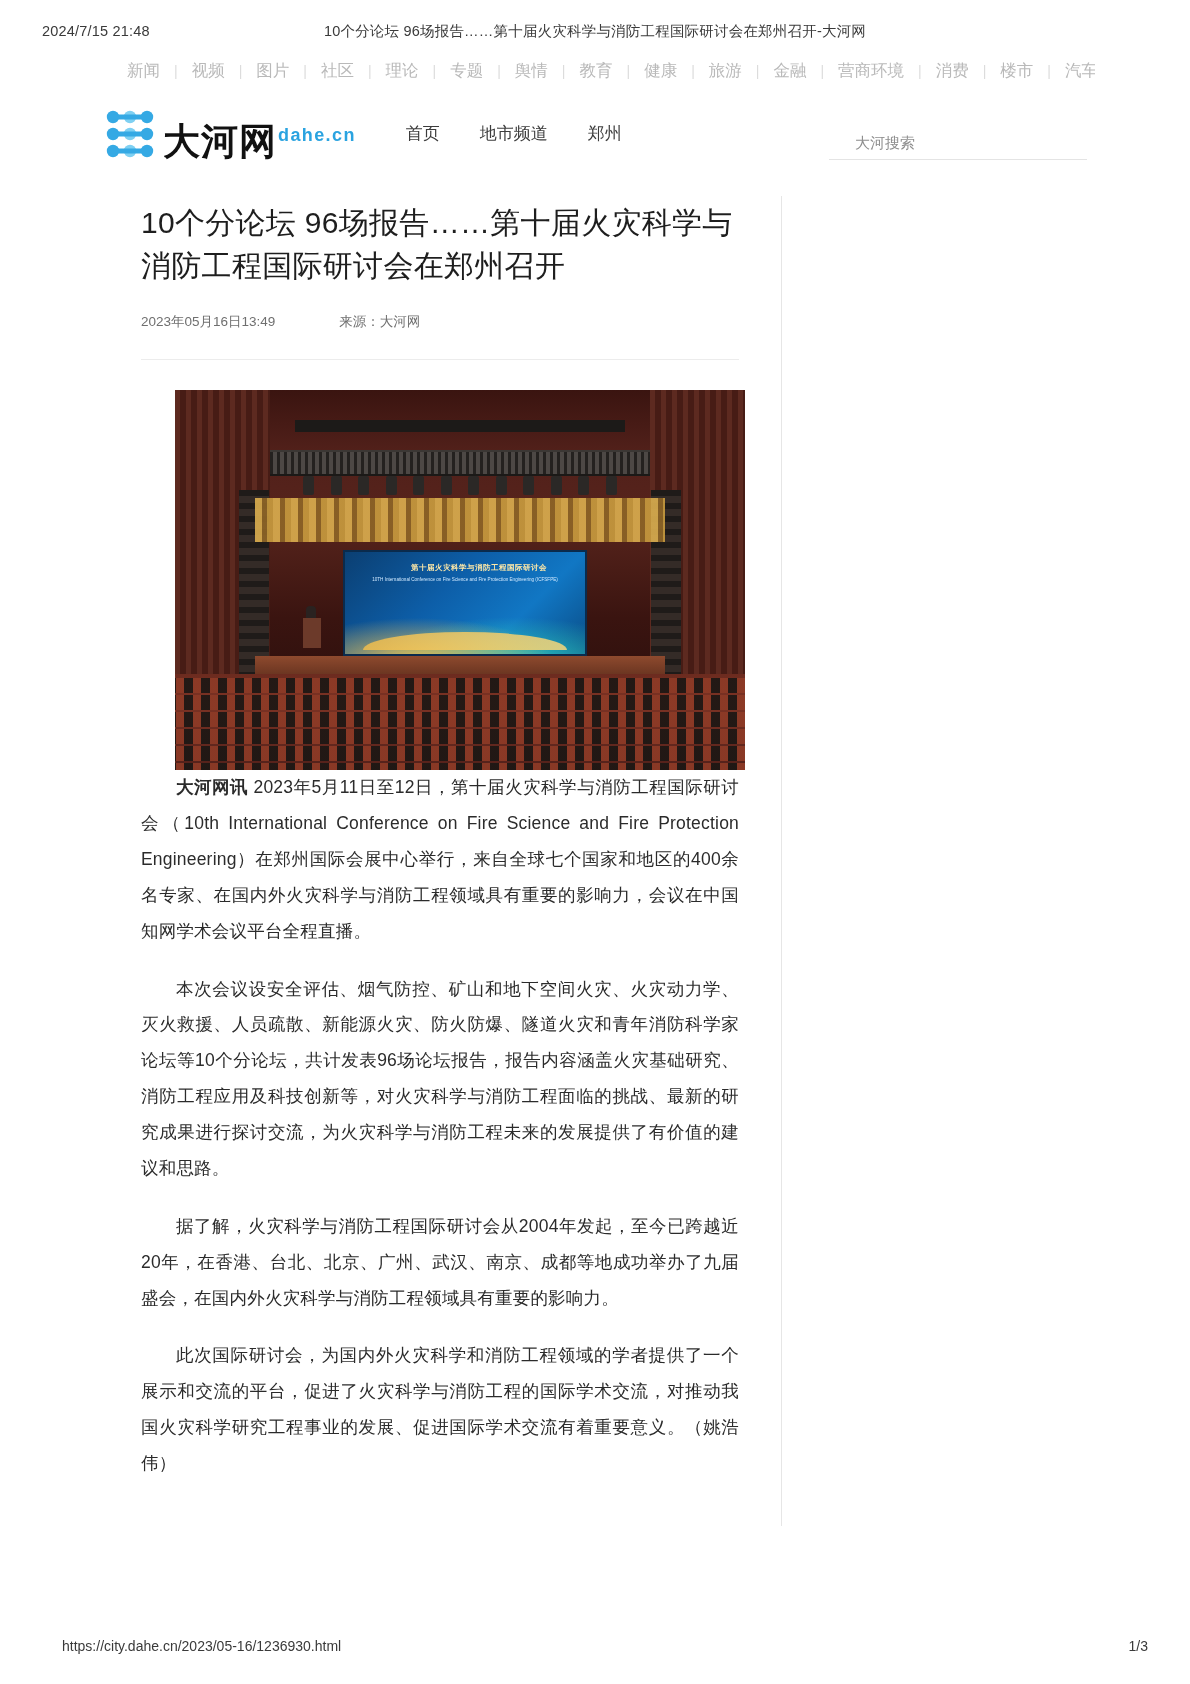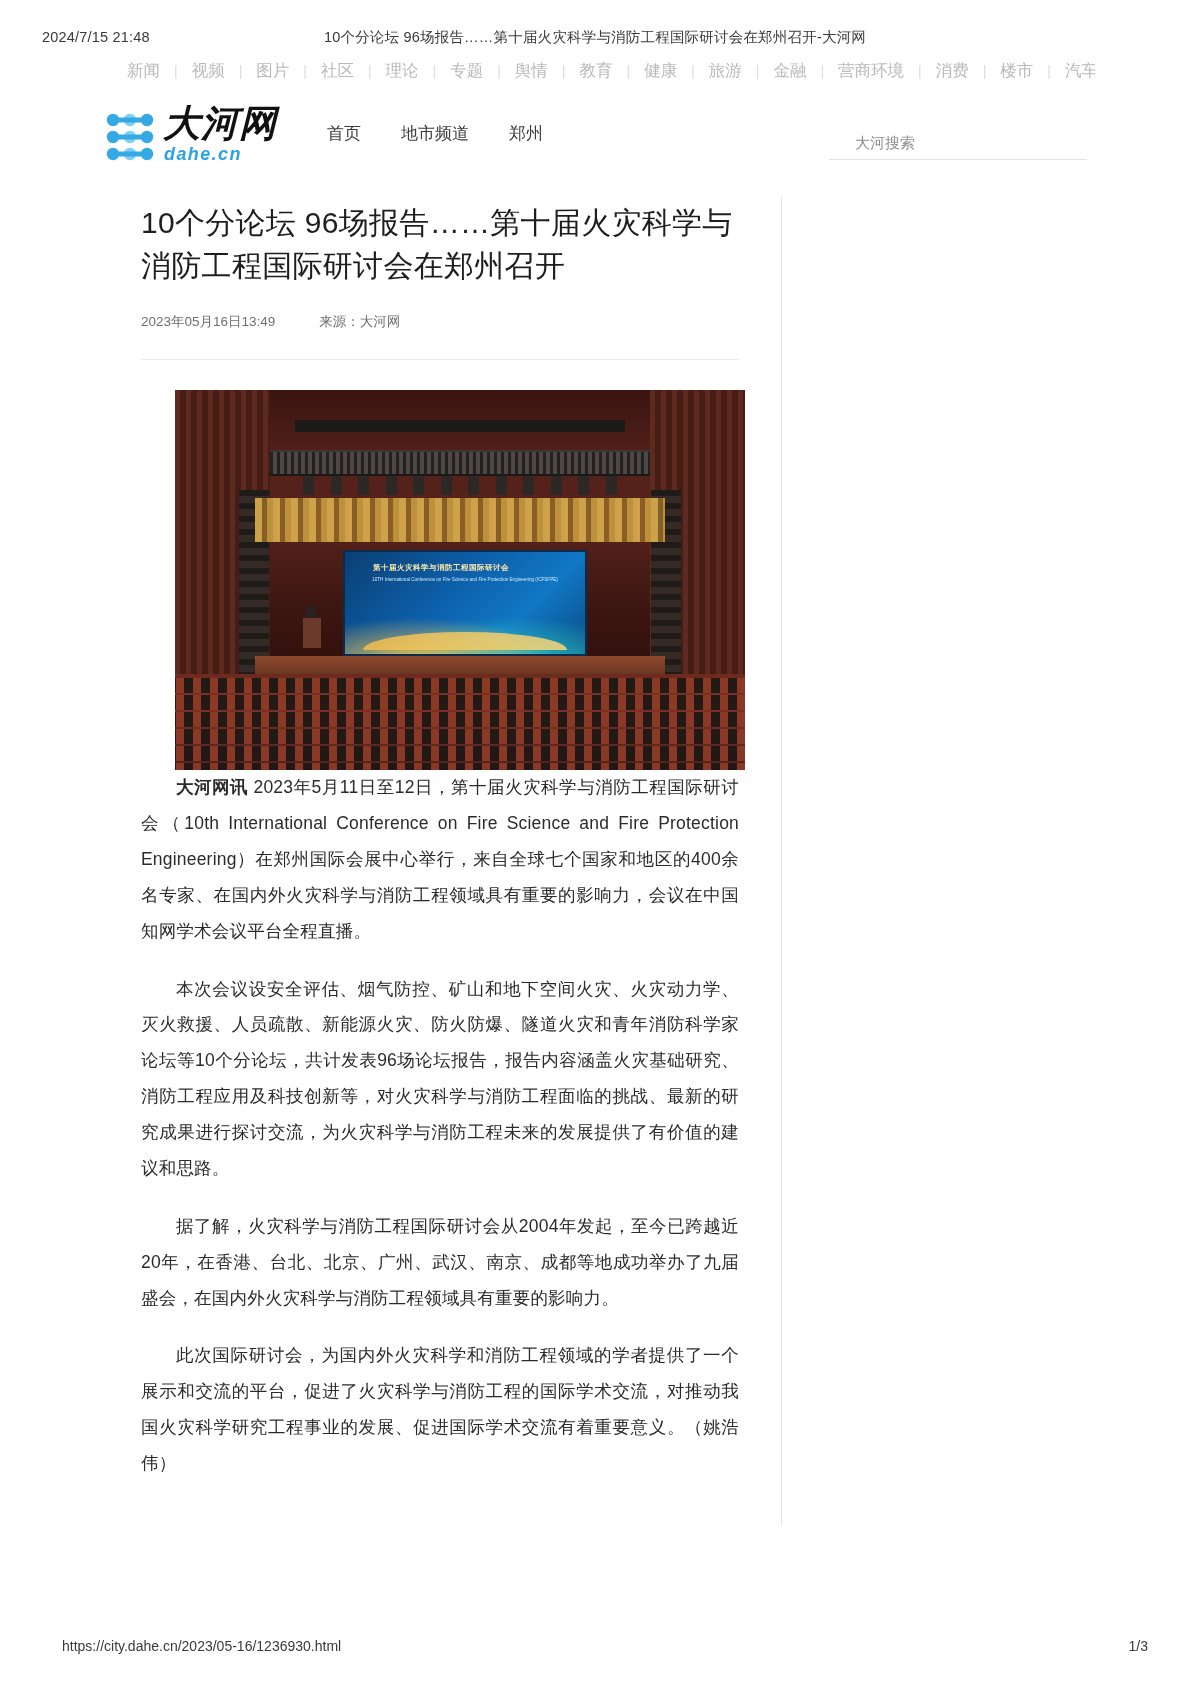--- a/index.html
+++ b/index.html
@@ -11,21 +11,21 @@
     background: #ffffff;
     font-family: "Liberation Sans", "DejaVu Sans", sans-serif;
     color: #222;
     position: relative;
     overflow: hidden;
   }
 
   
   .print-head {
     position: absolute;
-    top: 26px; left: 0; right: 0;
+    top: 20px; left: 0; right: 0;
     height: 22px;
     display: flex;
     align-items: center;
     font-size: 14.5px;
     color: #3a3a3a;
     letter-spacing: 0.2px;
     padding-left: 13px;
   }
   .print-head .ph-date { position: absolute; left: 42px; }
   .print-head .ph-title {
@@ -83,21 +83,21 @@
     display: flex;
     align-items: center;
     padding-left: 10px;
   }
   .logo-wrap {
     display: flex;
     align-items: flex-end;
     gap: 6px;
   }
   .logo-dots { width: 52px; height: 52px; display:block; }
-  .logo-text-block { display: flex; flex-direction: column; line-height: 1; font-style: italic; }
+  .logo-text-block { display: flex; flex-direction: row; line-height: 1; }
   .logo-cn {
     font-family: "DejaVu Sans", "Liberation Sans", sans-serif;
     font-size: 37px;
     font-weight: 700;
     color: #111;
     letter-spacing: 1px;
   }
   .logo-en {
     font-size: 18px;
     color: #2aa3e0;
@@ -163,21 +163,21 @@
     color: #1e1e1e;
     font-weight: 400;
     margin: 0 0 12px 0;
     letter-spacing: 0.3px;
   }
   .byline {
     margin-top: 26px;
     font-size: 13.5px;
     color: #6f6f6f;
     display: flex;
-    gap: 44px;
+    gap: 64px;
   }
   .hr {
     margin-top: 28px;
     border-top: 1px solid #ececec;
   }
 
   
   .figure {
     margin: 30px 0 0 34px;
     width: 570px;
@@ -212,21 +212,21 @@
     position:absolute; left:80px; right:80px; top:108px; height:44px;
     background: repeating-linear-gradient(90deg,#d9ac4e 0 7px,#8d6426 7px 12px,#c79a3e 12px 18px);
     opacity:.92;
   }
   .screen {
     position:absolute; left:168px; top:160px; width:244px; height:106px;
     background: linear-gradient(135deg,#0b3f72 0%,#0d5ea8 40%,#1177c4 70%,#0a4d86 100%);
     border:2px solid #0a2b4d;
   }
   .screen .scr-t1 {
-    position:absolute; top:11px; left:0; right:0; 
+    position:absolute; top:11px; left:0; right:0; text-align:center;
     color:#ffe9a8; font-size:7.5px; letter-spacing:.5px; font-weight:700;padding-left:28px;
   }
   .screen .scr-t2 {
     position:absolute; top:25px; left:0; right:0; text-align:center;
     color:#cfe8ff; font-size:4.6px; line-height:1.5;
   }
   .screen .wave {
     position:absolute; bottom:0; left:0; right:0; height:46px;
     background: radial-gradient(ellipse at 30% 120%, #f3c24a 0%, rgba(243,194,74,0) 58%),
                 radial-gradient(ellipse at 70% 130%, #2fd0c0 0%, rgba(47,208,192,0) 60%);

